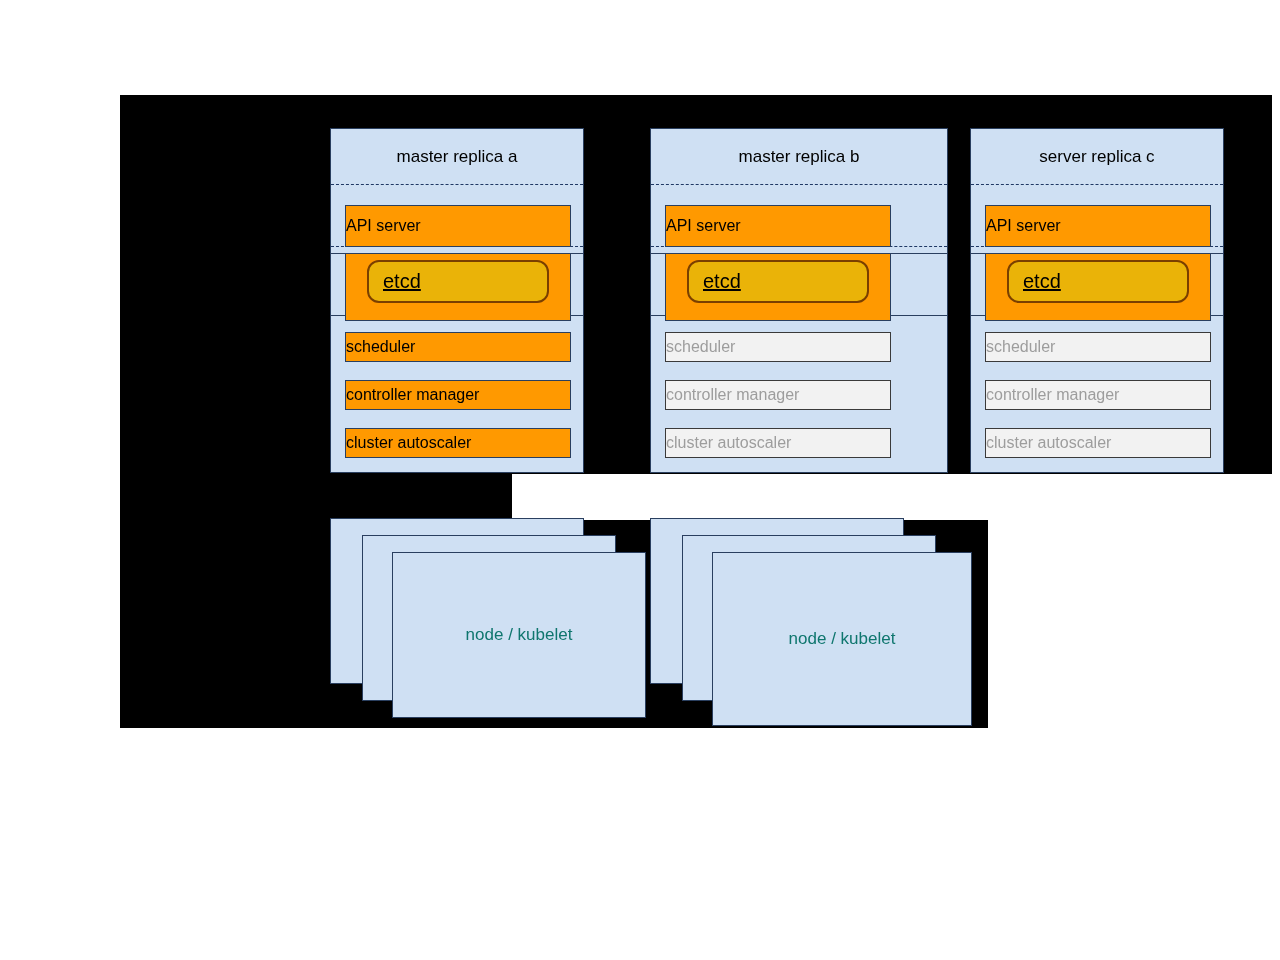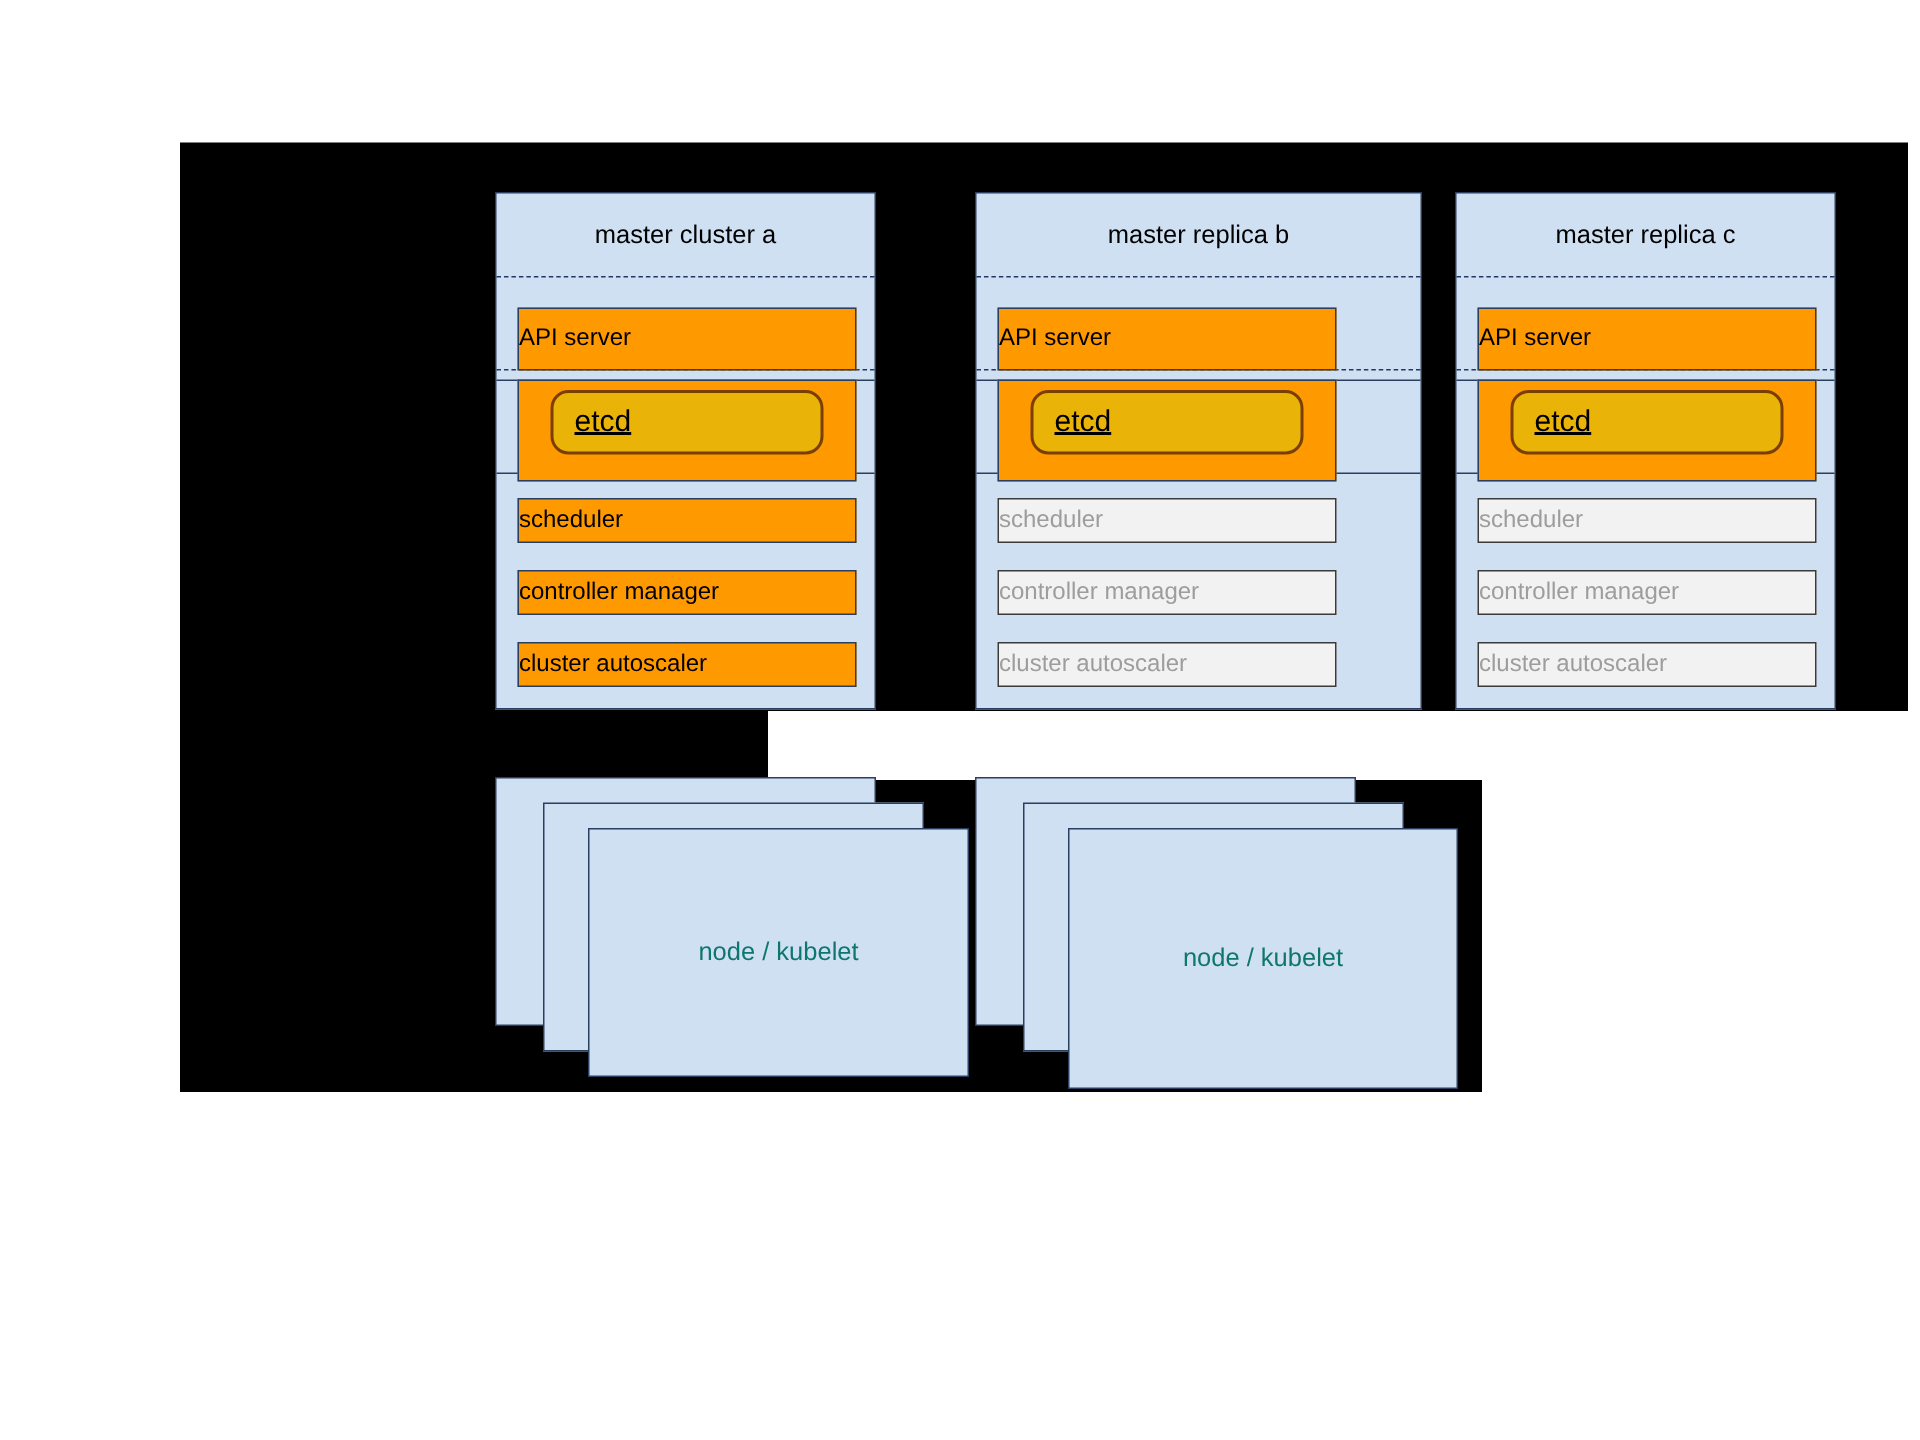--- a/index.html
+++ b/index.html
@@ -84,21 +84,21 @@
 </head>
 <body>
 
 <div id="stage">
 
   <div class="backdrop" style="left:120px;top:95px;width:1152px;height:379px;"></div>
   <div class="backdrop" style="left:120px;top:474px;width:392px;height:254px;"></div>
   <div class="backdrop" style="left:512px;top:520px;width:476px;height:208px;"></div>
 
   <div class="replica" style="left:330px;top:128px;width:254px;height:345px;">
-    <div class="replica-title">master cluster a</div>
+    <div class="replica-title">master replica a</div>
     <div class="band-dashed" style="top:55px;"></div>
     <div class="band-dashed" style="top:117px;"></div>
     <div class="band-solid" style="top:124px;"></div>
     <div class="band-solid" style="top:186px;"></div>
 
     <div class="comp active" style="left:14px;top:76px;width:226px;height:42px;">
       <span>API server</span>
     </div>
 
     <div class="etcd-wrap" style="left:14px;top:124px;width:226px;height:68px;"></div>
@@ -138,21 +138,21 @@
     </div>
     <div class="comp inactive" style="left:14px;top:251px;width:226px;height:30px;">
       <span>controller manager</span>
     </div>
     <div class="comp inactive" style="left:14px;top:299px;width:226px;height:30px;">
       <span>cluster autoscaler</span>
     </div>
   </div>
 
   <div class="replica" style="left:970px;top:128px;width:254px;height:345px;">
-    <div class="replica-title">master replica c</div>
+    <div class="replica-title">server replica c</div>
     <div class="band-dashed" style="top:55px;"></div>
     <div class="band-dashed" style="top:117px;"></div>
     <div class="band-solid" style="top:124px;"></div>
     <div class="band-solid" style="top:186px;"></div>
 
     <div class="comp active" style="left:14px;top:76px;width:226px;height:42px;">
       <span>API server</span>
     </div>
 
     <div class="etcd-wrap" style="left:14px;top:124px;width:226px;height:68px;"></div>

